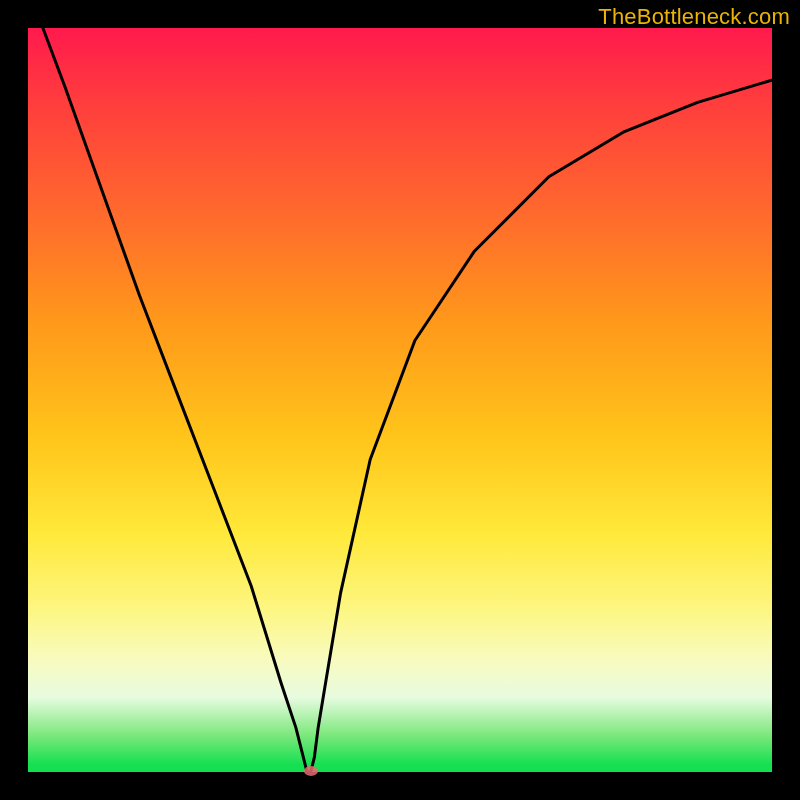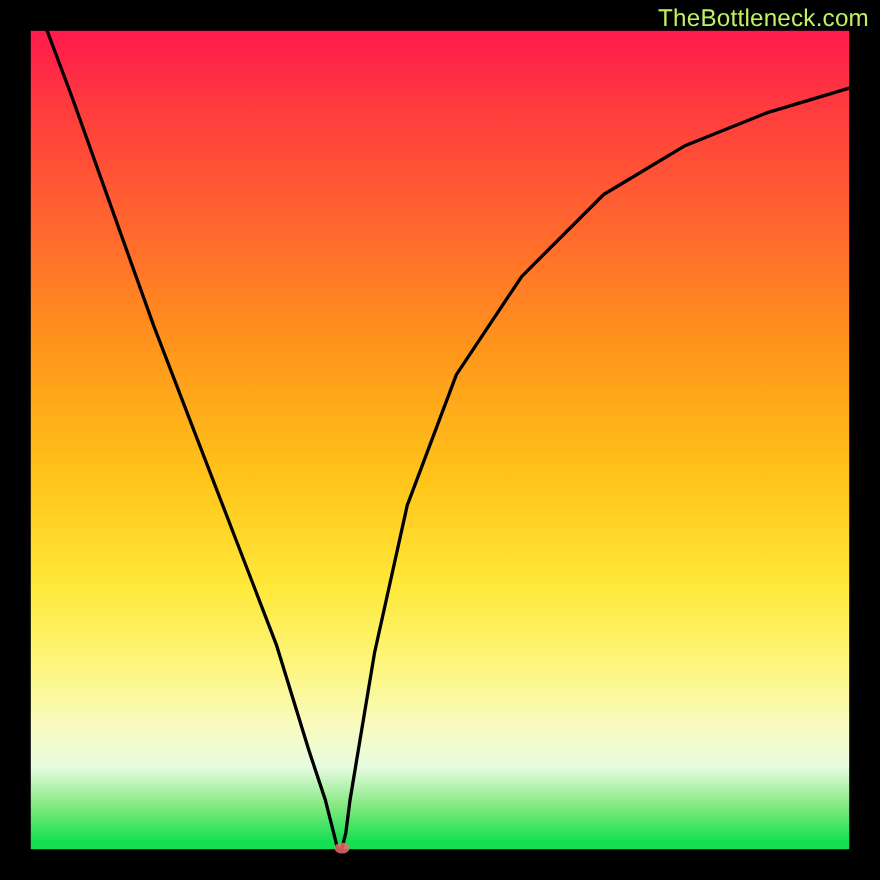--- a/index.html
+++ b/index.html
@@ -62,21 +62,21 @@
     width: 14px;
     height: 10px;
     border-radius: 50%;
     background: #e86a6f;
     opacity: 0.85;
   }
   .watermark {
     position: absolute;
     top: 4px;
     right: 10px;
-    color: #bef264;
+    color: #eab308;
     font-size: 22px;
     letter-spacing: 0.2px;
     text-align: center;
   }
 </style>
 </head>
 <body>
 
 <div class="frame">
   <div class="plot">

